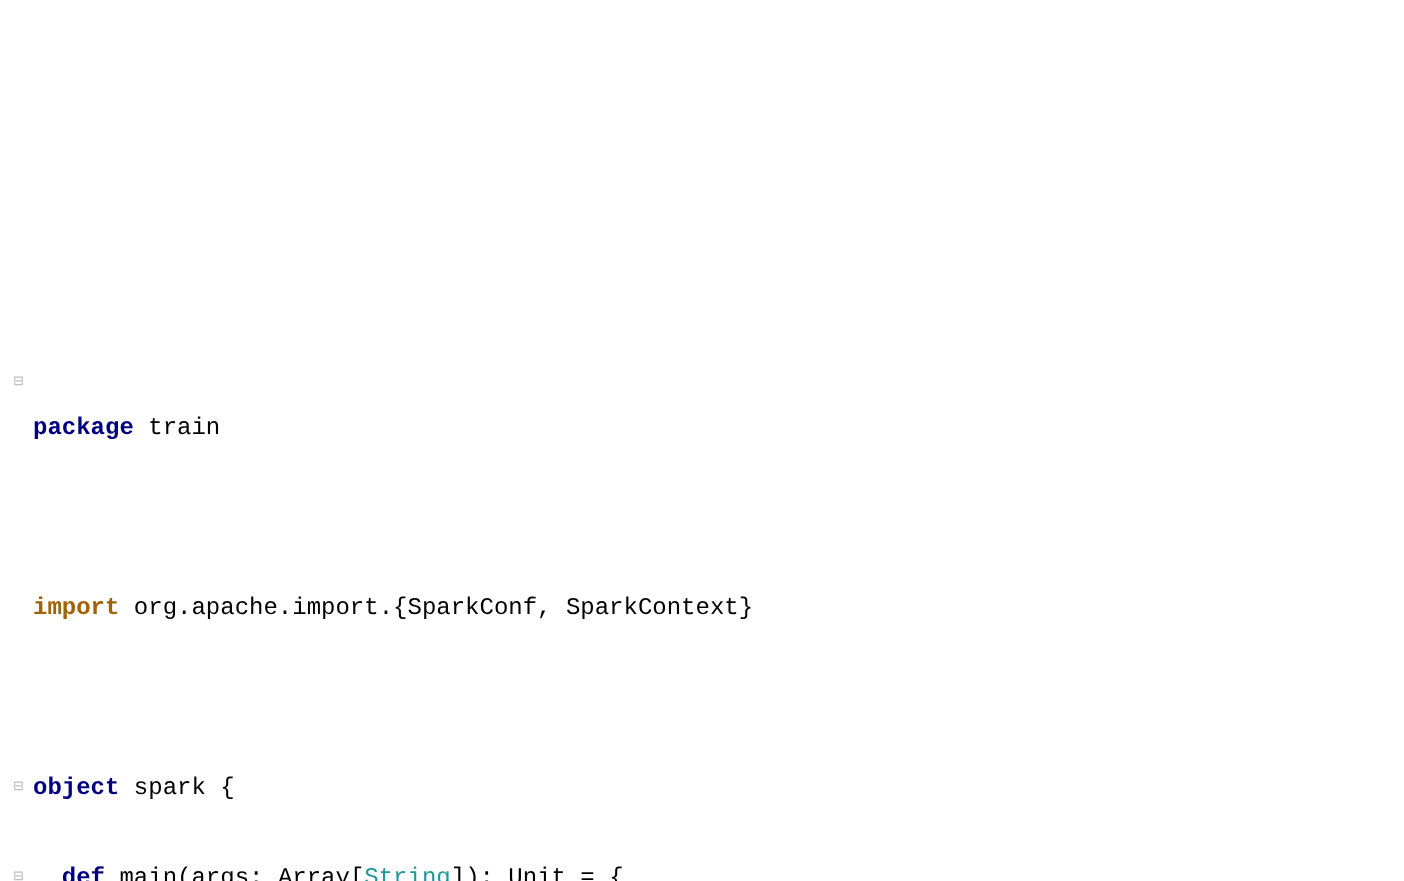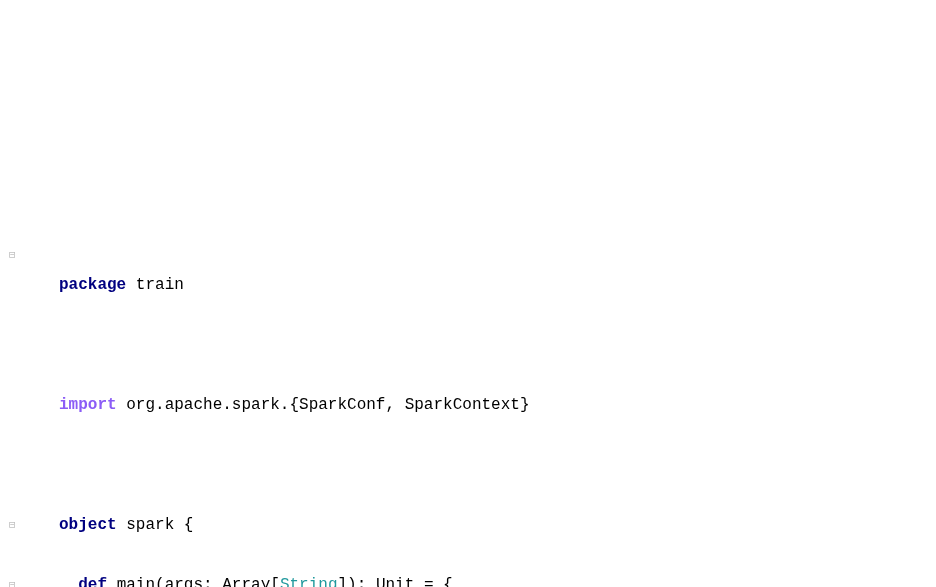--- a/index.html
+++ b/index.html
@@ -5,23 +5,23 @@
     * { margin: 0; padding: 0; box-sizing: border-box; }
     body {
       font-family: "Consolas", "Monaco", "Courier New", monospace;
       font-size: 16px;
       line-height: 30px;
       background: #ffffff;
       padding: 0 8px;
       white-space: pre;
       color: #000000;
     }
-    .line { display: block; min-height: 30px; margin-left: 37px; }
+    .line { display: block; min-height: 30px; }
     .kw-package { color: #000080; font-weight: bold; }
-    .kw-import { color: #8b5cf6; font-weight: bold; }
+    .kw-import { color: #a16207; font-weight: bold; }
     .kw-object { color: #000080; font-weight: bold; }
     .kw-def { color: #000080; font-weight: bold; }
     .type { color: #20999d; }
     .ident { color: #000000; }
     .punct { color: #000000; }
     .gutter-fold {
       position: absolute;
       left: 1px;
       color: #c0c0c0;
       font-size: 11px;
@@ -37,21 +37,21 @@
 
 
 
 <div class="code-area">
 <span class="gutter-fold" style="top:120px;">⊟</span>
 <span class="gutter-fold" style="top:390px;">⊟</span>
 <span class="gutter-fold" style="top:450px;">⊟</span>
 
 <span class="line"><span class="kw-package">package</span> <span class="ident">train</span></span>
 <span class="line"> </span>
-<span class="line"><span class="kw-import">import</span> <span class="ident">org.apache.spark.{SparkConf, SparkContext}</span></span>
+<span class="line"><span class="kw-import">import</span> <span class="ident">org.apache.import.{SparkConf, SparkContext}</span></span>
 <span class="line"> </span>
 <span class="line"><span class="kw-object">object</span> <span class="ident">spark</span> <span class="punct">{</span></span>
 <span class="line">  <span class="kw-def">def</span> <span class="ident">main</span><span class="punct">(args: </span><span class="ident">Array</span><span class="punct">[</span><span class="type">String</span><span class="punct">]</span><span class="punct">): </span><span class="ident">Unit</span><span class="punct"> = {</span></span>
 
 
 
 
 
 
 

